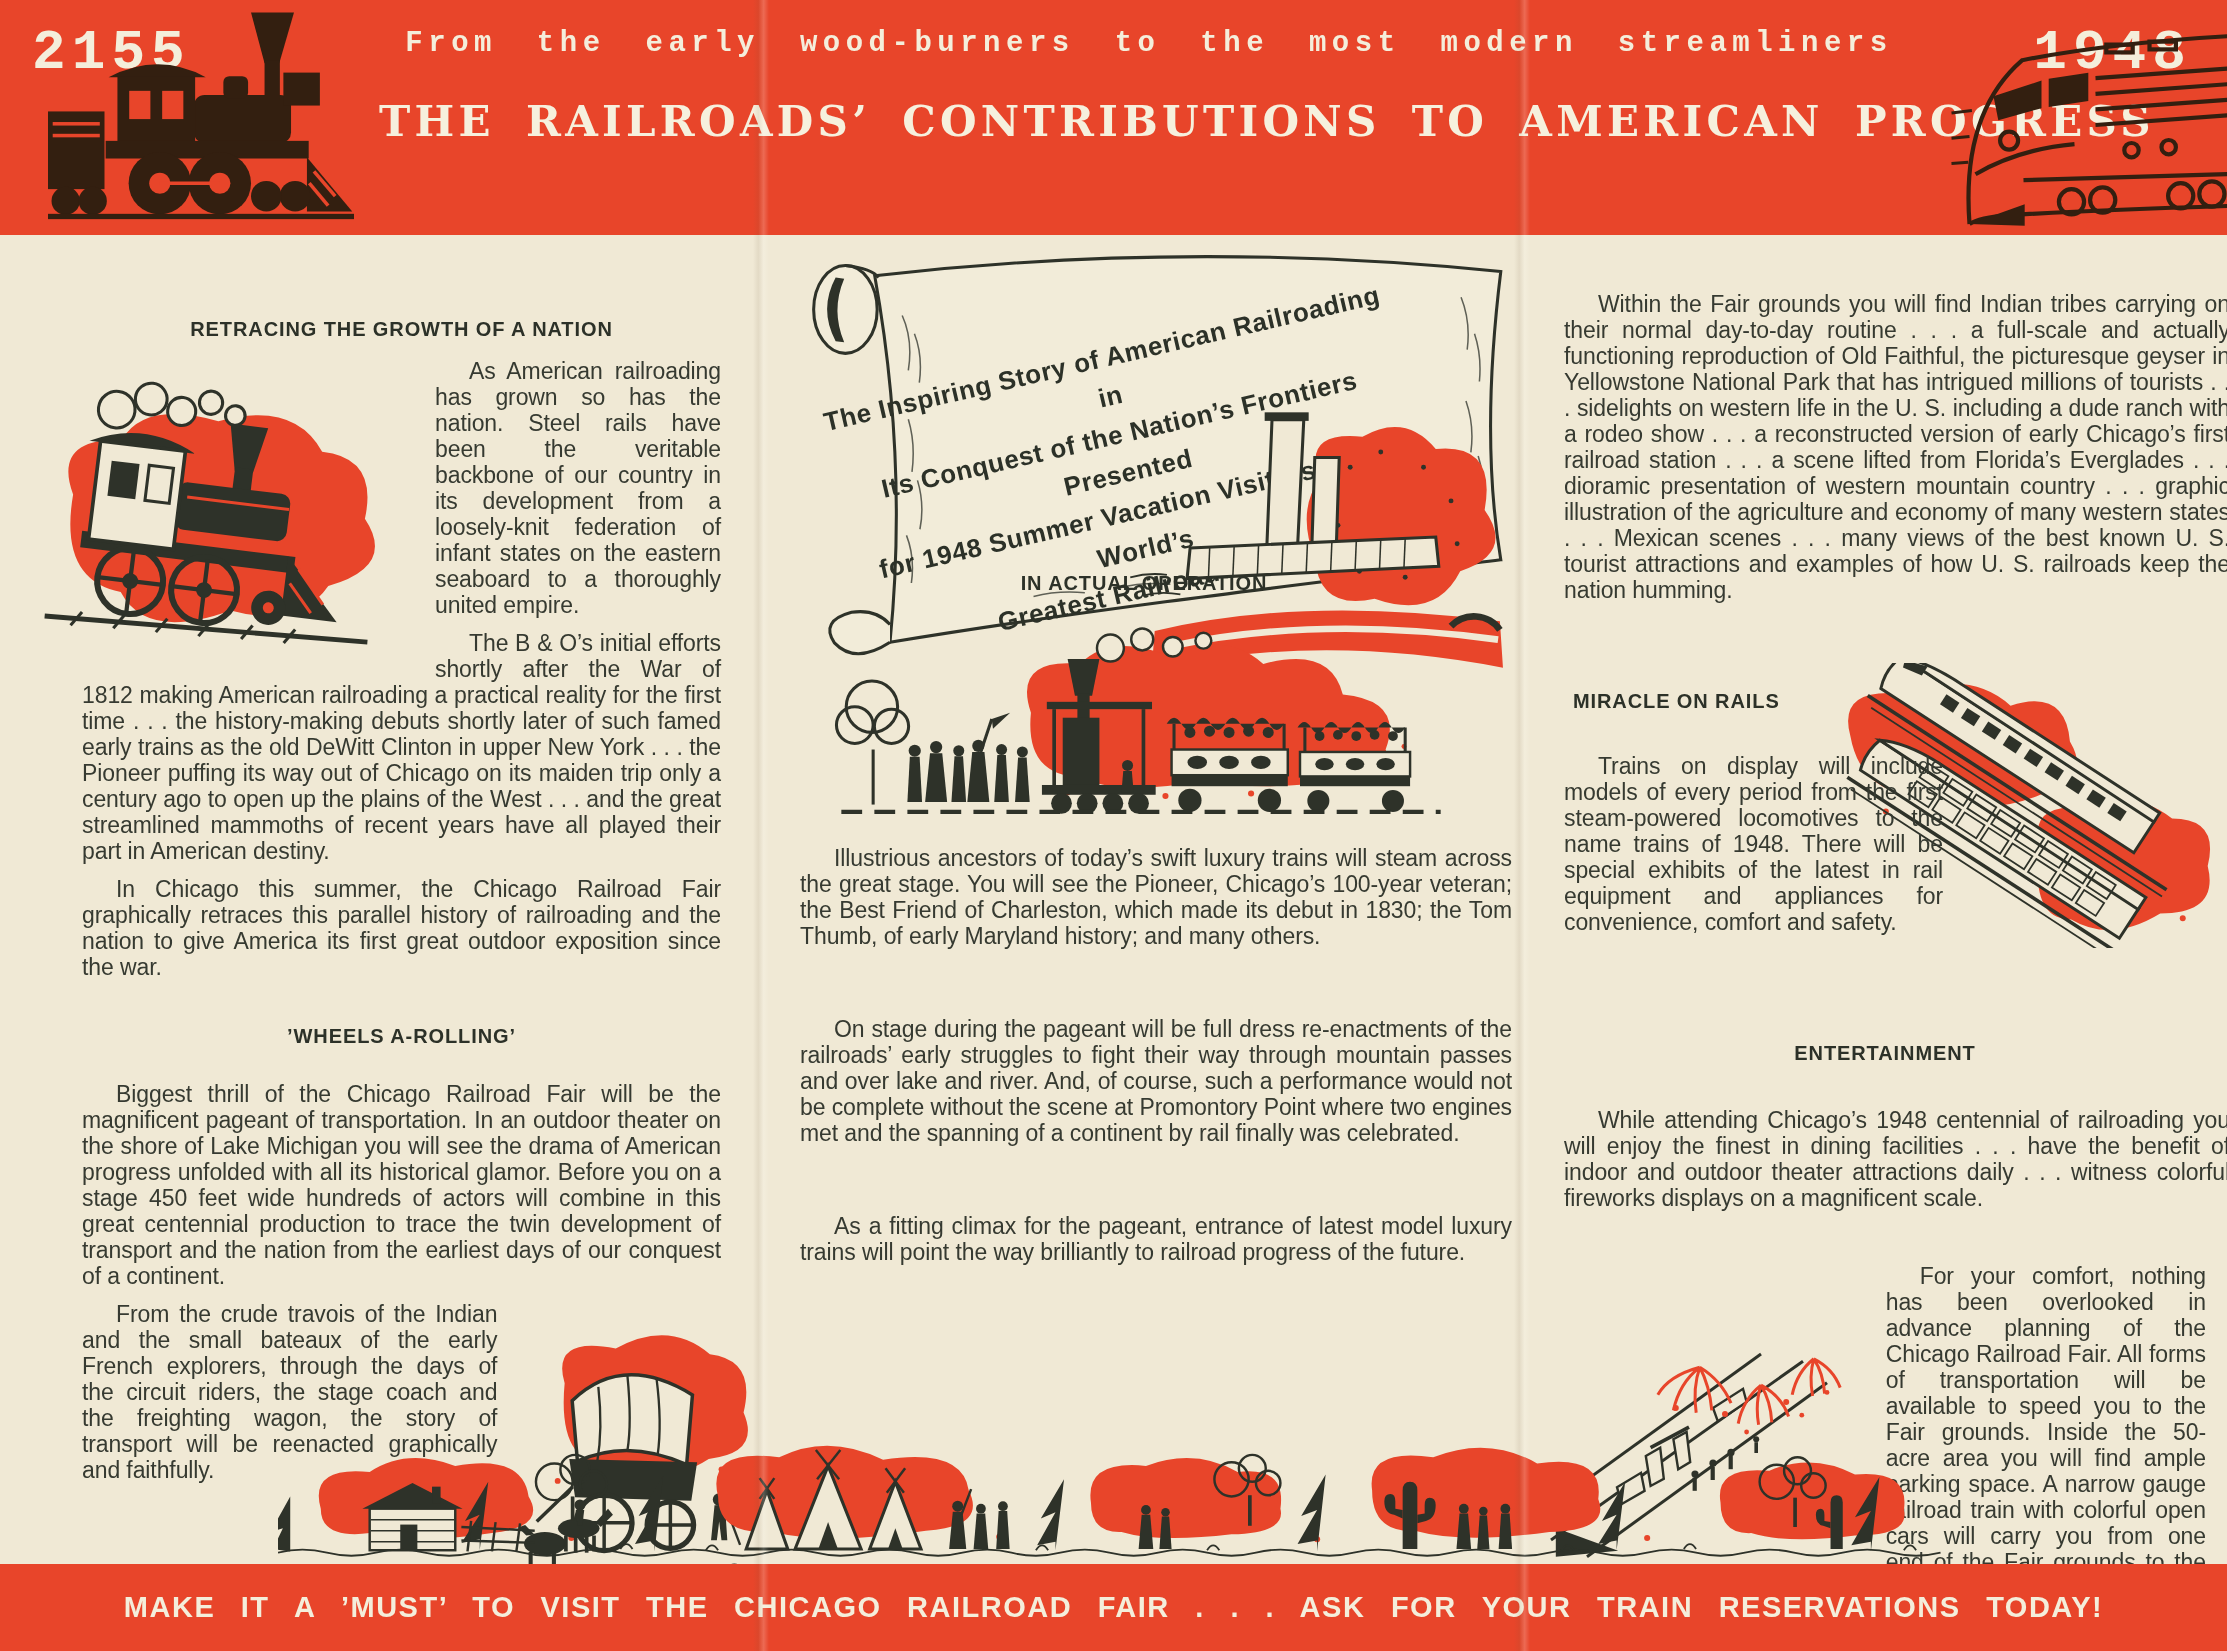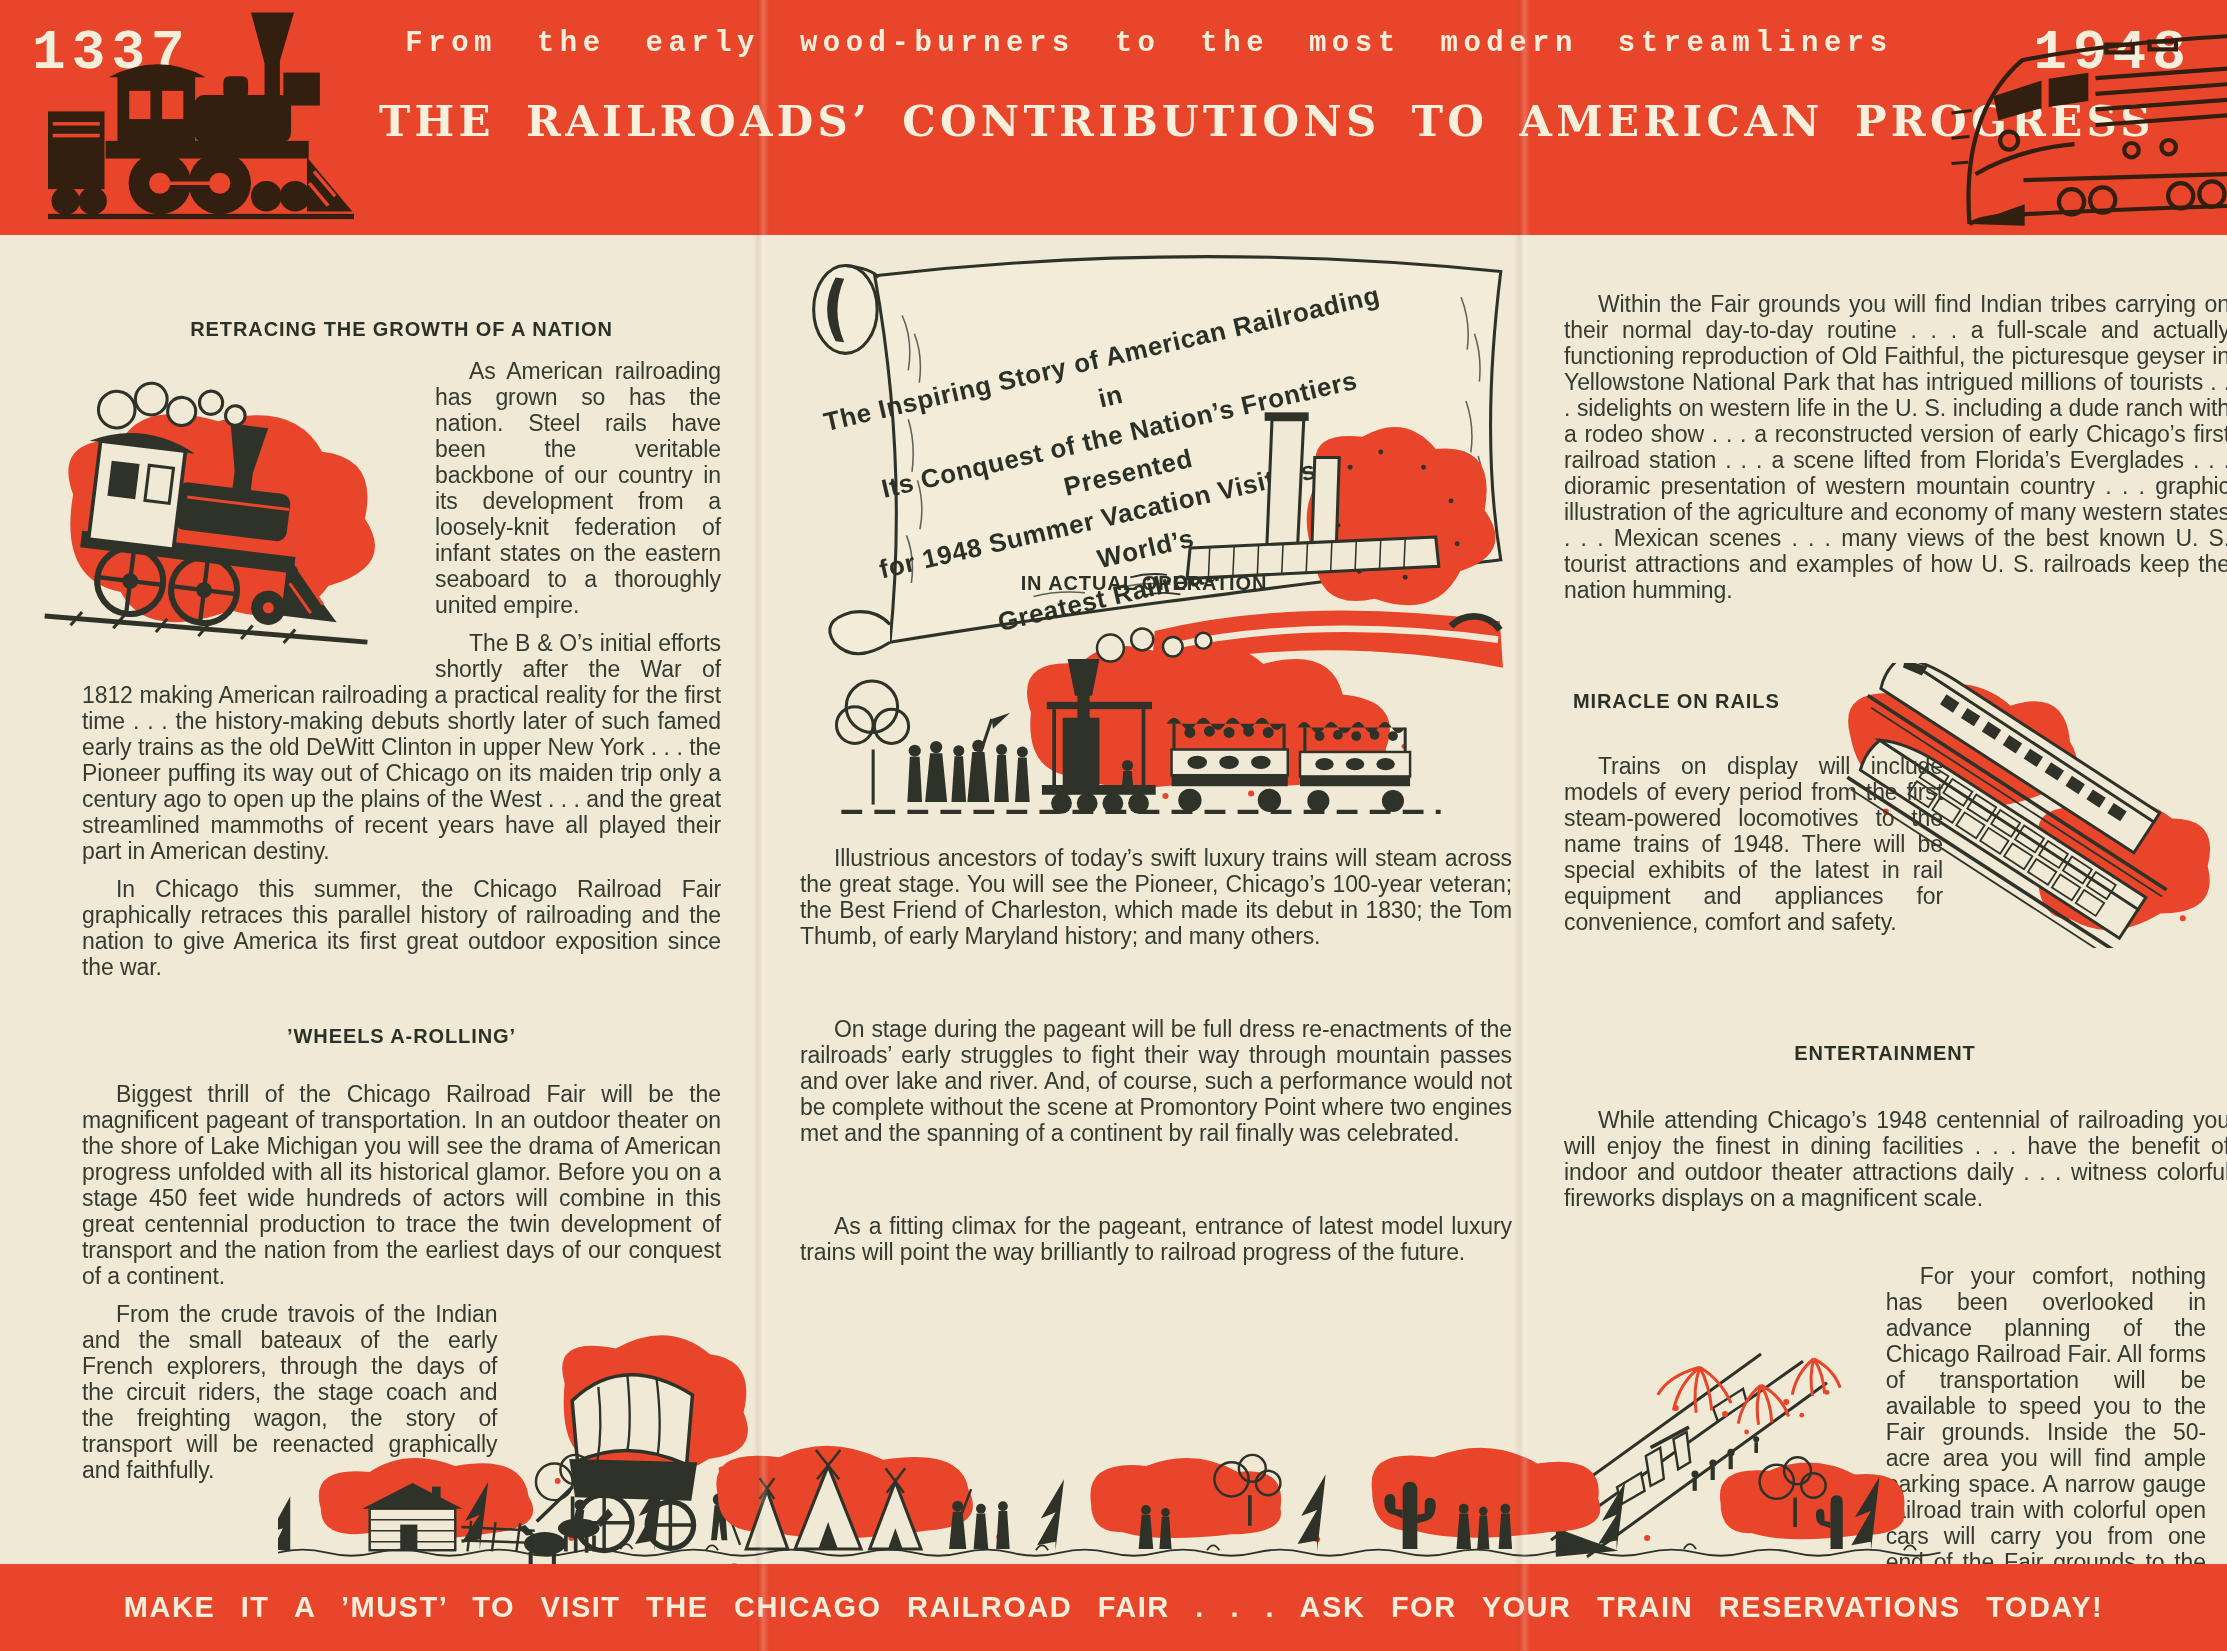--- a/index.html
+++ b/index.html
@@ -47,21 +47,21 @@
         background:linear-gradient(to right,rgba(110,85,55,0),rgba(110,85,55,0.10),
                    rgba(255,255,248,0.20),rgba(110,85,55,0));}
   svg{display:block;}
 </style>
 </head>
 <body>
 
 <div class="page">
 
   <div class="banner banner-top">
-    <div class="year year-left">1337</div>
+    <div class="year year-left">2155</div>
     <div class="year year-right">1948</div>
     <div class="tagline">From the early wood-burners to the most modern streamliners</div>
     <div class="main-title">THE RAILROADS’ CONTRIBUTIONS TO AMERICAN PROGRESS</div>
 
     <div class="banner-illo" style="left:48px;top:4.9px;width:306px;height:227px;">
       <svg viewBox="0 0 520 380" width="306" height="227">
         <g fill="#331f10">
           <rect x="0" y="178" width="96" height="132"></rect>
           <path d="M345,10 L418,10 L393,96 L368,96 Z"></path>
           <rect x="368" y="92" width="26" height="62"></rect>

